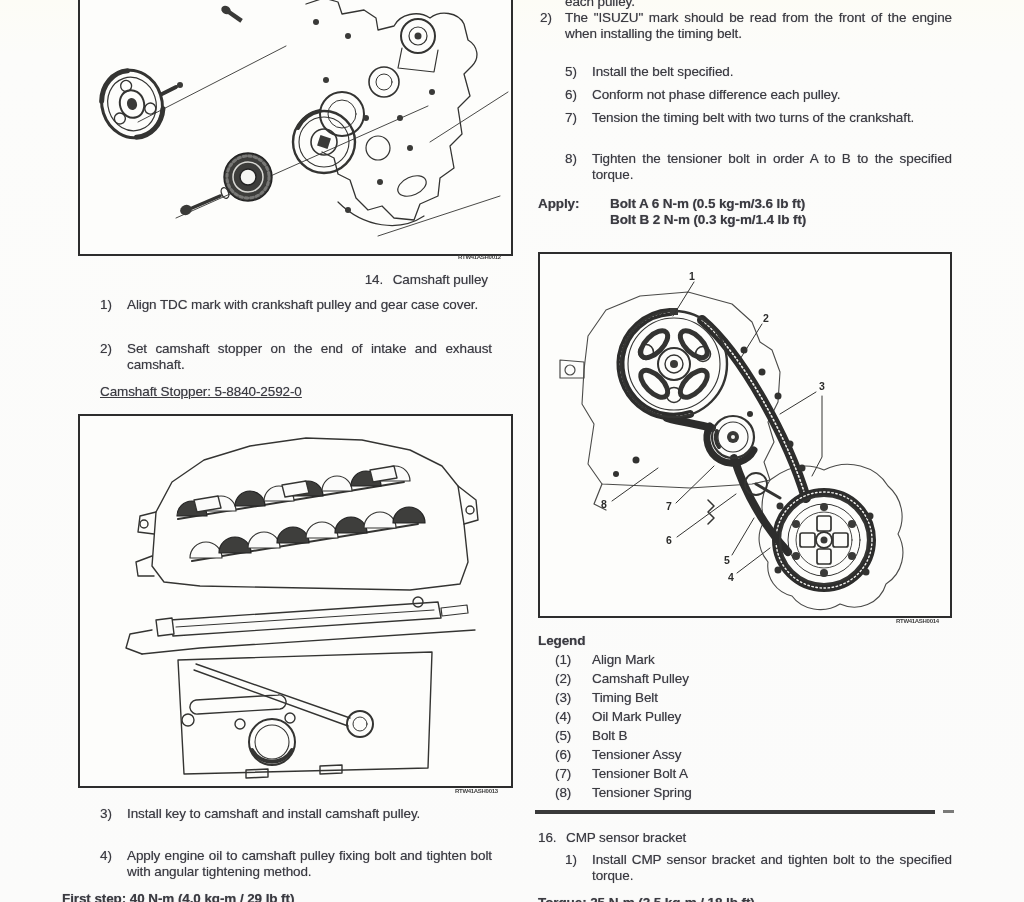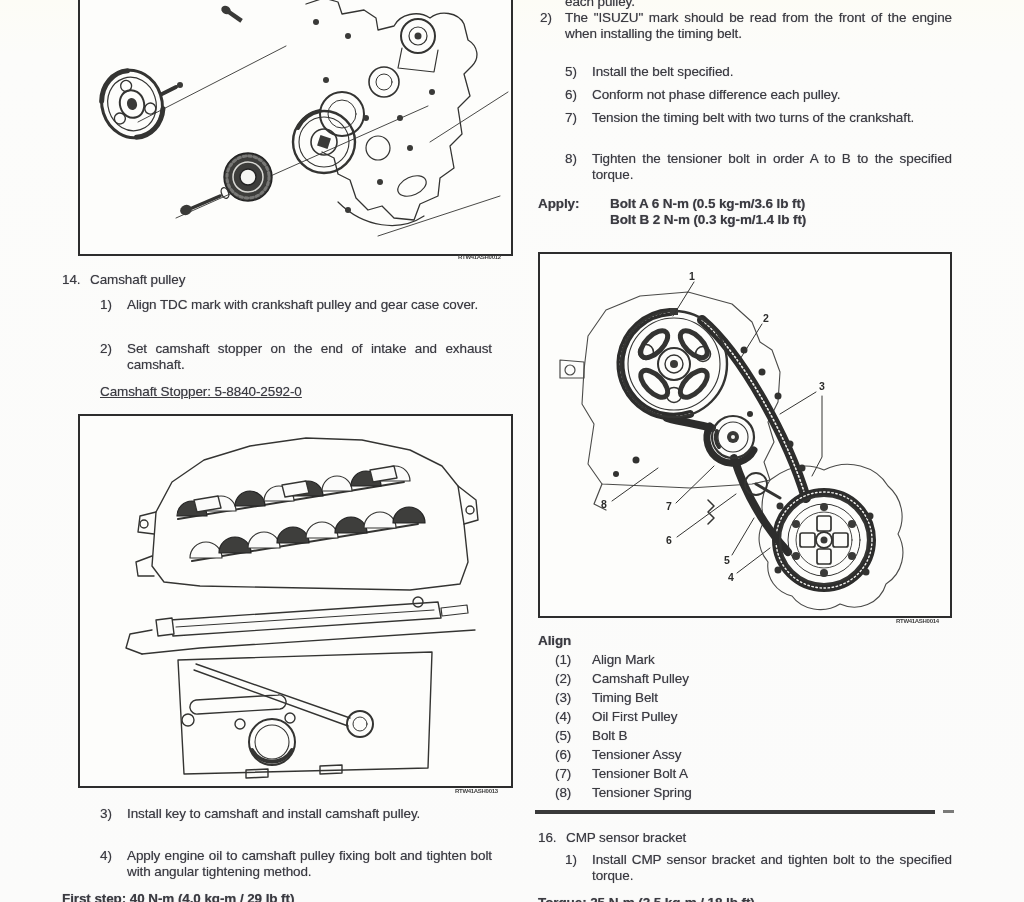--- a/index.html
+++ b/index.html
@@ -113,21 +113,21 @@
             <circle cx="352" cy="96" r="3"></circle>
           <circle cx="330" cy="152" r="3"></circle>
             <circle cx="300" cy="186" r="3"></circle>
           <circle cx="268" cy="214" r="3"></circle>
         </g>
       </g>
     </svg>
   </div>
   <div class="figcode" style="left:458px;top:254px;">RTW41ASH0012</div>
 
-  <div class="t h" style="left:62px;top:272px;width:440px;">
+  <div class="t h" style="left:48px;top:272px;width:440px;justify-content:flex-end;">
     <span class="hn">14.</span>
     <span>Camshaft pulley</span>
   </div>
 
   <div class="t step" style="left:100px;top:297px;width:392px;">
     <span class="n">1)</span>
     <span class="x">Align TDC mark with crankshaft pulley and gear case cover.</span>
   </div>
   <div class="t step" style="left:100px;top:341px;width:392px;">
     <span class="n">2)</span>
@@ -353,37 +353,37 @@
       <text x="282" y="136" text-anchor="middle">3</text>
       <text x="191" y="327" text-anchor="middle">4</text>
       <text x="187" y="310" text-anchor="middle">5</text>
       <text x="129" y="290" text-anchor="middle">6</text>
       <text x="129" y="256" text-anchor="middle">7</text>
       <text x="64" y="254" text-anchor="middle">8</text>
     </svg>
   </div>
   <div class="figcode" style="left:896px;top:618px;">RTW41ASH0014</div>
 
-  <div class="t bold" style="left:538px;top:633px;">Align</div>
+  <div class="t bold" style="left:538px;top:633px;">Legend</div>
   <div class="legend-items" style="left:555px;top:652px;width:260px;">
     <div class="legend-row">
       <span class="ln">(1)</span>
       <span>Align Mark</span>
     </div>
     <div class="legend-row">
       <span class="ln">(2)</span>
       <span>Camshaft Pulley</span>
     </div>
     <div class="legend-row">
       <span class="ln">(3)</span>
       <span>Timing Belt</span>
     </div>
     <div class="legend-row">
       <span class="ln">(4)</span>
-      <span>Oil First Pulley</span>
+      <span>Oil Mark Pulley</span>
     </div>
     <div class="legend-row">
       <span class="ln">(5)</span>
       <span>Bolt B</span>
     </div>
     <div class="legend-row">
       <span class="ln">(6)</span>
       <span>Tensioner Assy</span>
     </div>
     <div class="legend-row">

